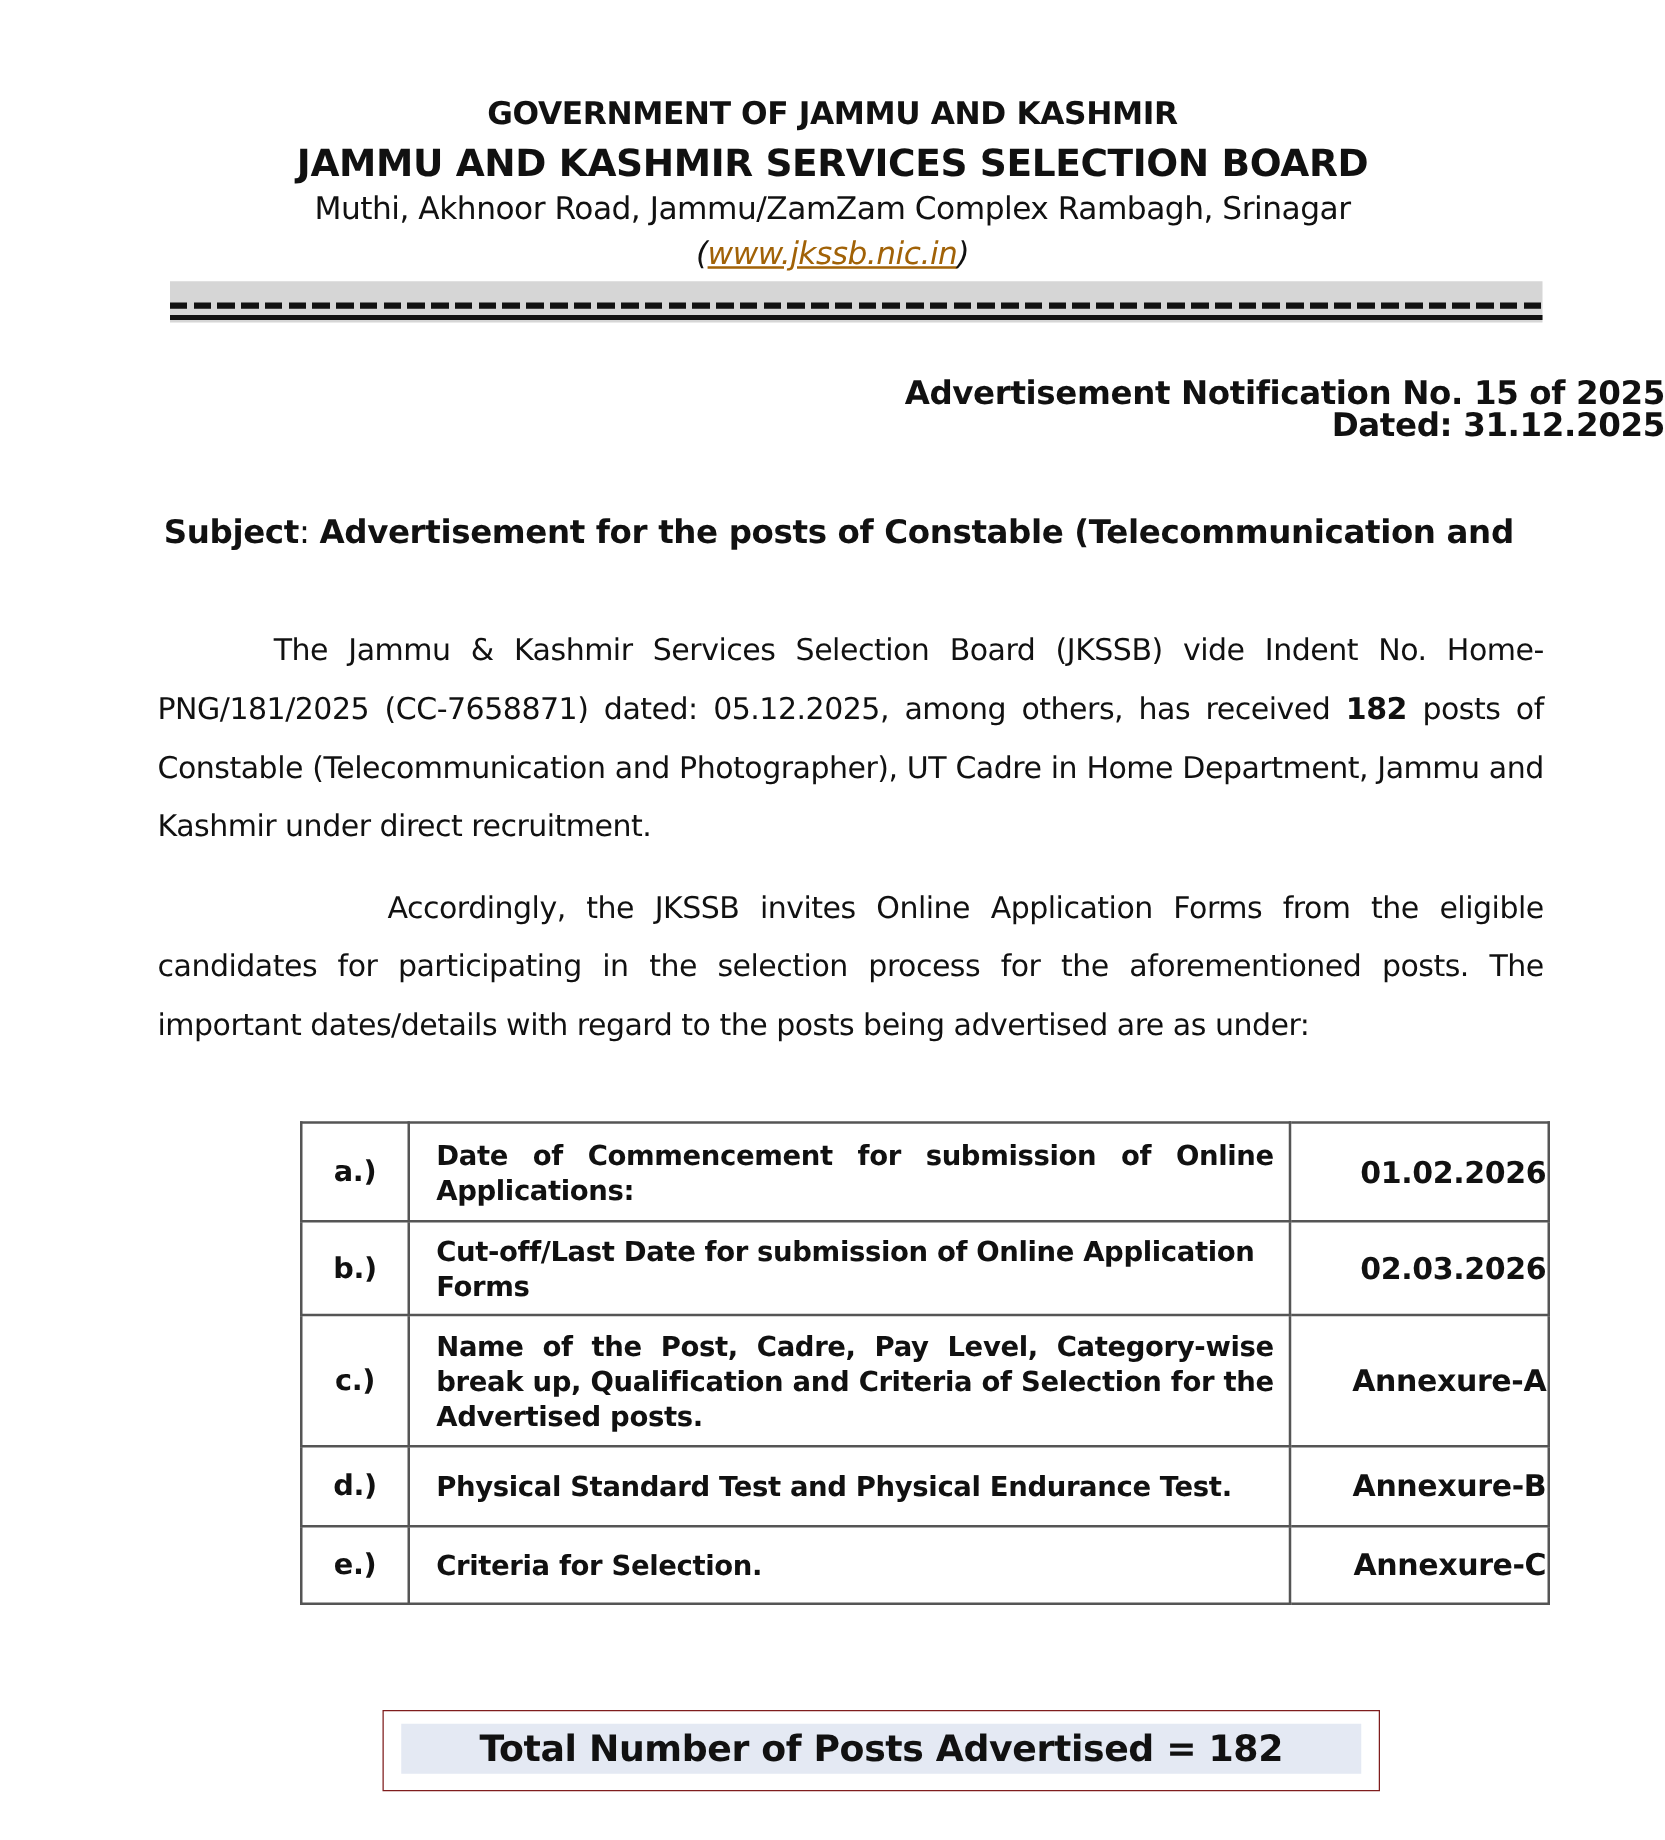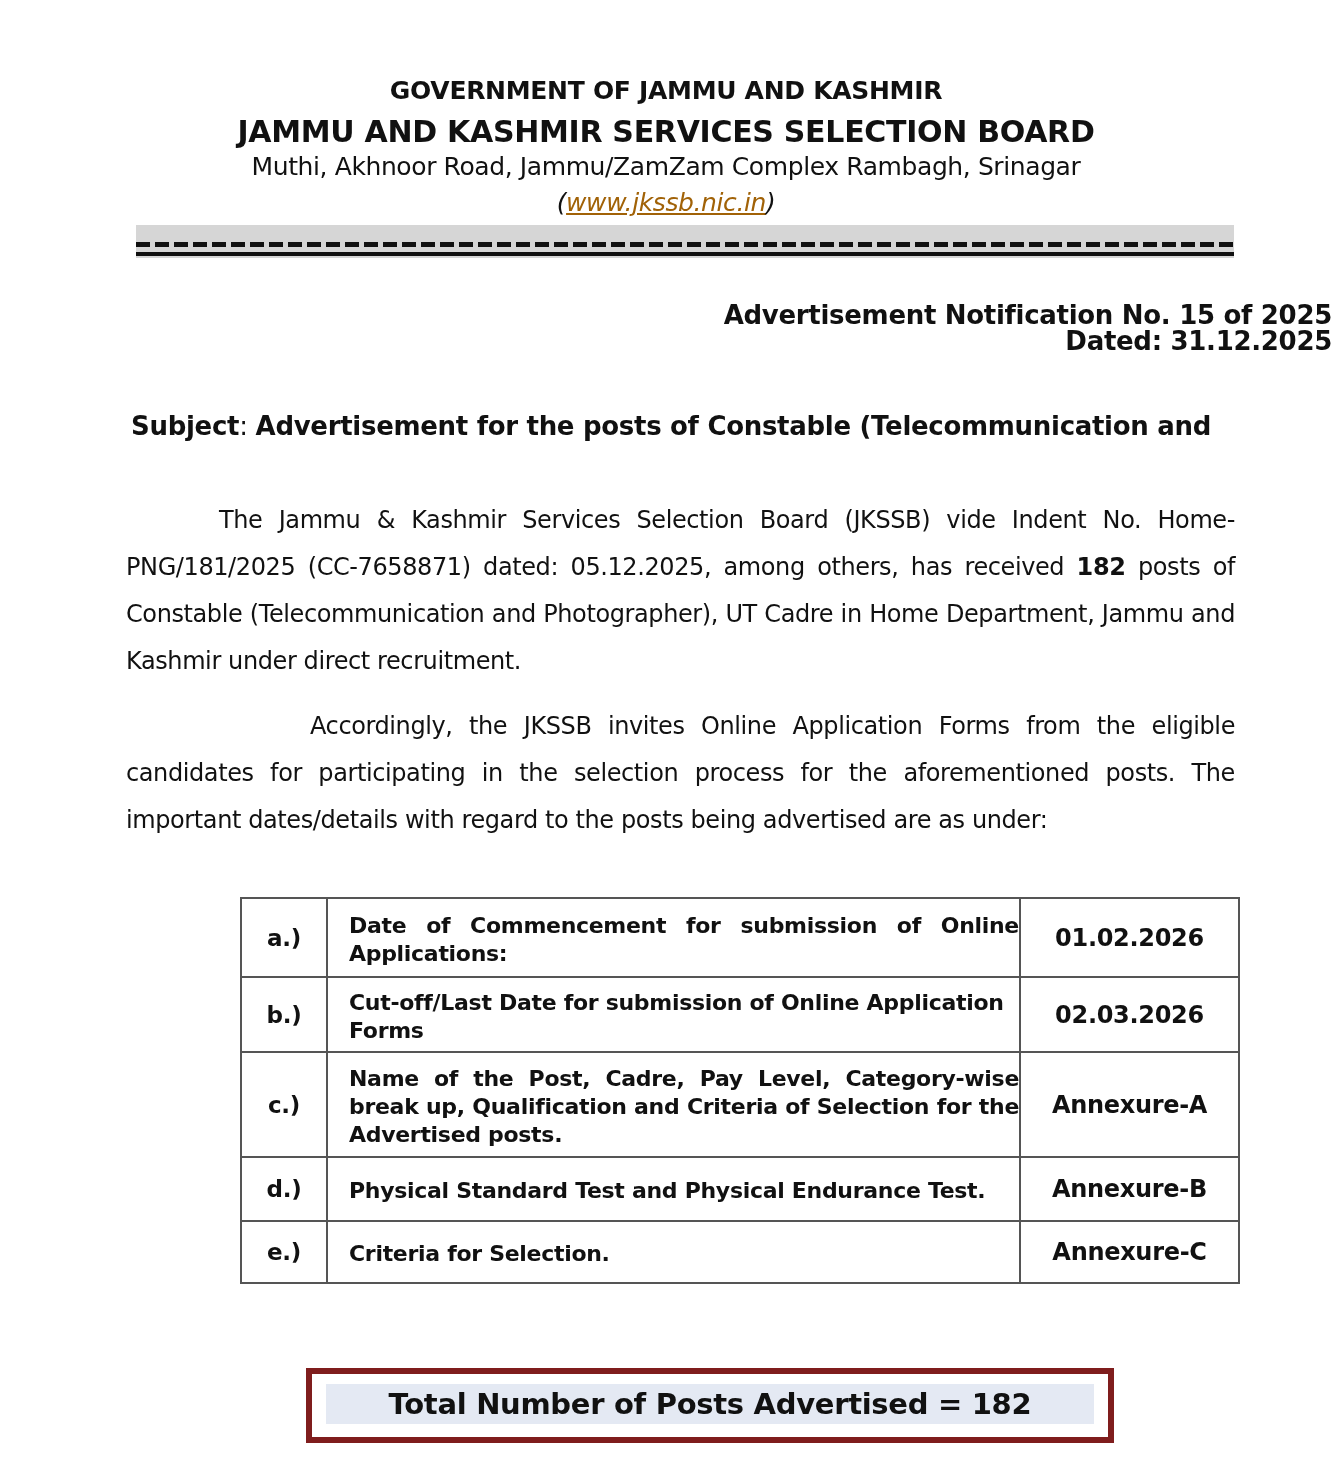--- a/index.html
+++ b/index.html
@@ -45,26 +45,26 @@
   .para1 { top: 497px; text-indent: 93px; }
   .para2 { top: 703px; text-indent: 184px; }
   .para b { font-weight: bold; }
 
   table.dates {
     position: absolute; left: 240px; top: 897px; width: 1000px;
     border-collapse: collapse; font-size: 22px; font-weight: bold; letter-spacing: -0.3px;
   }
   table.dates td { border: 2px solid #555555; vertical-align: middle; }
   table.dates td.sno { width: 82px; text-align: center; font-size: 23px; }
-  table.dates td.desc { width: 670px; padding: 10px 0 6px 21px; text-align: justify; line-height: 28px; }
-  table.dates td.val { text-align: center; font-size: 24px; }
+  table.dates td.desc { width: 670px; padding: 10px 12px 6px 21px; text-align: justify; line-height: 28px; }
+  table.dates td.val { text-align: right; font-size: 24px; }
 
   .total-box {
     position: absolute; left: 306px; top: 1368px; width: 796px; height: 63px;
-    border: 6px solid #7f1d1d; background: #ffffff;
+    border: 1px solid #7f1d1d; background: #ffffff;
   }
   .total-inner {
     position: absolute; left: 14px; top: 10px; width: 768px; height: 40px;
     background: #e4e9f3; text-align: center; font-size: 29px; font-weight: bold;
     line-height: 40px; letter-spacing: -0.3px;
   }
 </style>
 </head>
 <body>
 

